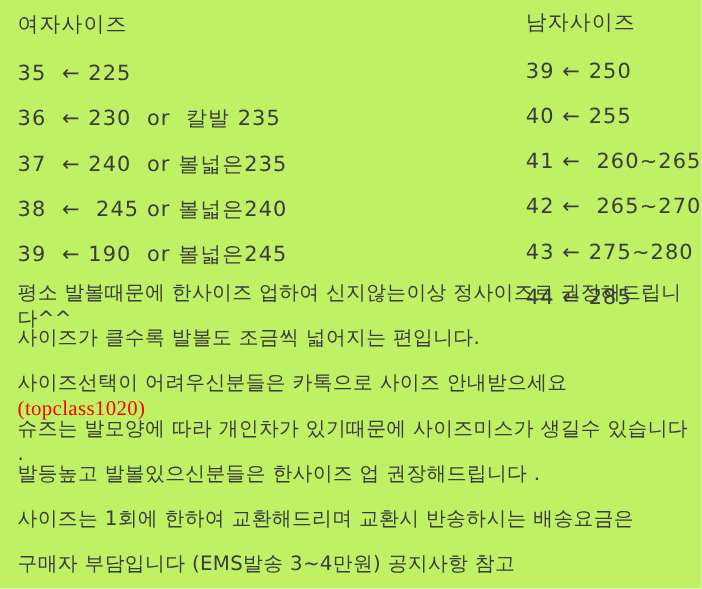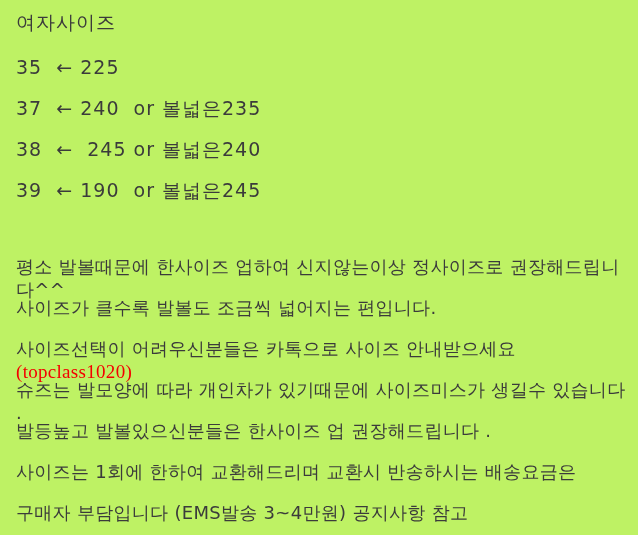--- a/index.html
+++ b/index.html
@@ -49,25 +49,35 @@
   }
 </style>
 </head>
 <body>
 
 <div class="canvas">
 
   <div class="col col-women">
     <div class="col-title">여자사이즈</div>
     <div class="size-row">35  ← 225</div>
+    <div class="size-row">36  ← 230  or  칼발 235</div>
     <div class="size-row">37  ← 240  or 볼넓은235</div>
     <div class="size-row">38  ←  245 or 볼넓은240</div>
     <div class="size-row">39  ← 190  or 볼넓은245</div>
   </div>
 
+  <div class="col col-men">
+    <div class="col-title">남자사이즈</div>
+    <div class="size-row">39 ← 250</div>
+    <div class="size-row">40 ← 255</div>
+    <div class="size-row">41 ←  260~265</div>
+    <div class="size-row">42 ←  265~270</div>
+    <div class="size-row">43 ← 275~280</div>
+    <div class="size-row">44 ← 285</div>
+  </div>
 
   <div class="notes">
     <div class="note-line">평소 발볼때문에 한사이즈 업하여 신지않는이상 정사이즈로 권장해드립니다^^</div>
     <div class="note-line">사이즈가 클수록 발볼도 조금씩 넓어지는 편입니다.</div>
     <div class="note-line"><span>사이즈선택이 어려우신분들은 카톡으로 사이즈 안내받으세요 </span><span class="kakao-id">(topclass1020)</span></div>
     <div class="note-line">슈즈는 발모양에 따라 개인차가 있기때문에 사이즈미스가 생길수 있습니다 .</div>
     <div class="note-line">발등높고 발볼있으신분들은 한사이즈 업 권장해드립니다 .</div>
     <div class="note-line">사이즈는 1회에 한하여 교환해드리며 교환시 반송하시는 배송요금은</div>
     <div class="note-line">구매자 부담입니다 (EMS발송 3~4만원) 공지사항 참고</div>
   </div>

